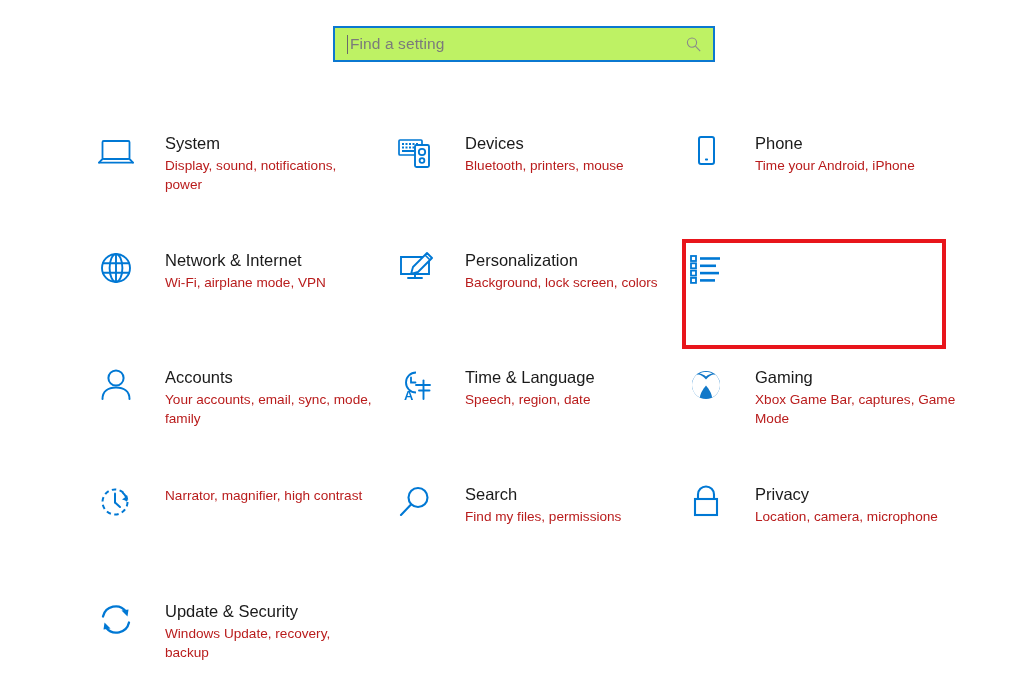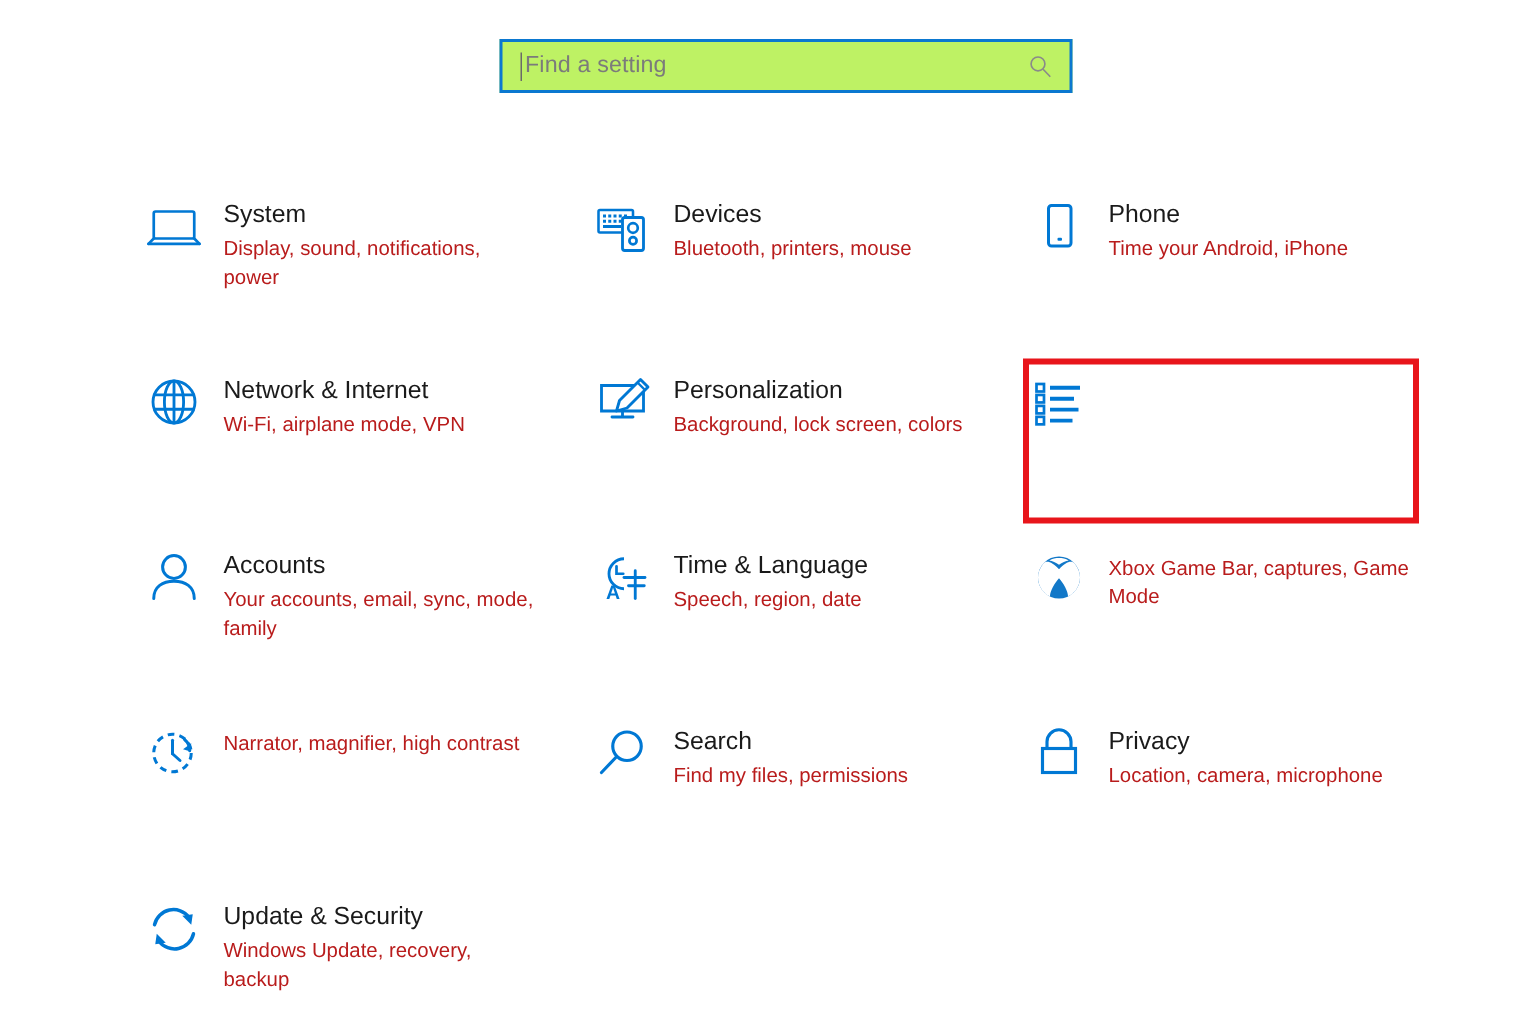--- a/index.html
+++ b/index.html
@@ -78,21 +78,21 @@
   .cell-icon {
     width: 42px;
     height: 42px;
     flex: 0 0 42px;
     display: flex;
     align-items: flex-start;
     justify-content: center;
     margin-top: 0px;
   }
   .cell-text {
-    margin-left: 12px;
+    margin-left: 28px;
     padding-top: 1px;
   }
   .cell-title {
     font-size: 16.5px;
     color: #1a1a1a;
     line-height: 21px;
     white-space: nowrap;
   }
   .cell-sub {
     font-size: 13.6px;
@@ -270,20 +270,21 @@
 
   <div class="cell wide">
     <div class="cell-icon">
       <svg class="ico" width="40" height="40" viewBox="0 0 40 40">
         <circle cx="20" cy="19" r="14" fill="#1278c8"></circle>
         <path d="M20 13.5 C15.5 8.5 11.5 7.2 9.5 9.8 C7 13 6 16 6 19 C6 25 10 30 14 31.5 C14 28 17 23 20 19.5 C23 23 26 28 26 31.5 C30 30 34 25 34 19 C34 16 33 13 30.5 9.8 C28.5 7.2 24.5 8.5 20 13.5 Z" fill="#ffffff"></path>
         <path d="M20 10.5 C18 9 15.5 7.8 13.5 7.6 C15.5 6.4 18 6 20 6 C22 6 24.5 6.4 26.5 7.6 C24.5 7.8 22 9 20 10.5 Z" fill="#ffffff"></path>
       </svg>
     </div>
     <div class="cell-text">
+      <div class="cell-title">Gaming</div>
       <div class="cell-sub">Xbox Game Bar, captures, Game Mode</div>
     </div>
   </div>
 
   <div class="cell">
     <div class="cell-icon">
       <svg class="ico" width="40" height="40" viewBox="0 0 40 40">
         <circle cx="19" cy="19" r="12.5" fill="none" stroke="#0078d4" stroke-width="2" stroke-dasharray="4.5 3.4"></circle>
         <path d="M19 10.5 V19.5" stroke="#0078d4" stroke-width="2" stroke-linecap="round"></path>
         <path d="M19 19.5 L24 24" stroke="#0078d4" stroke-width="2" stroke-linecap="round"></path>

